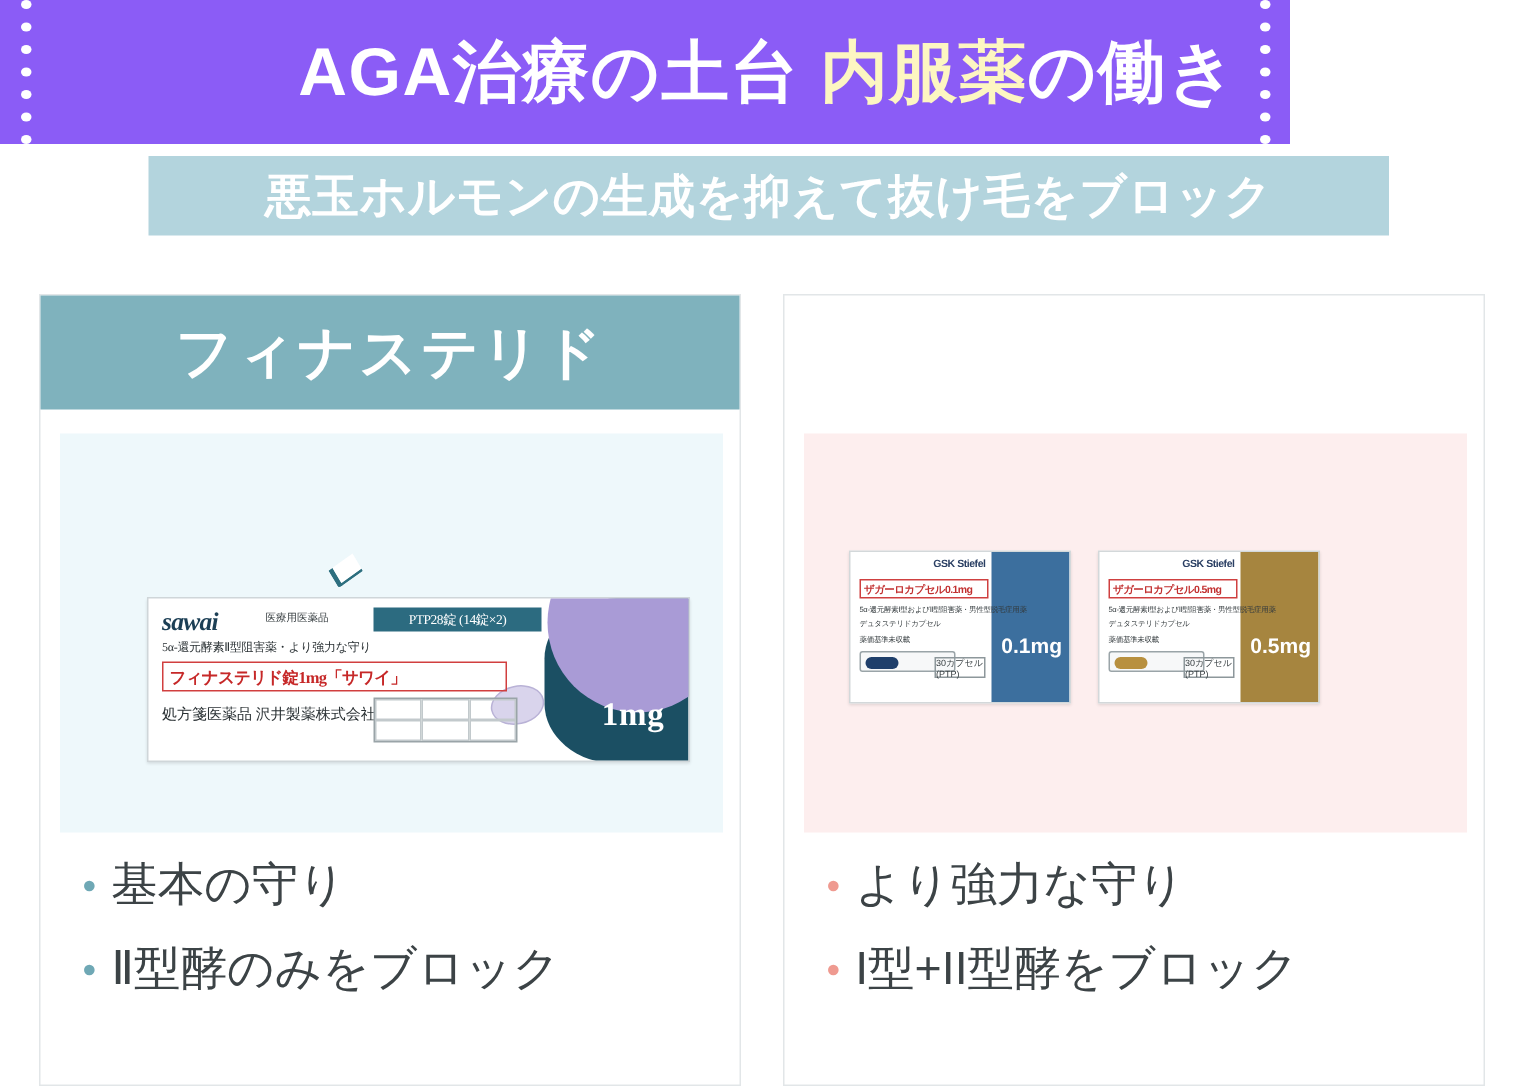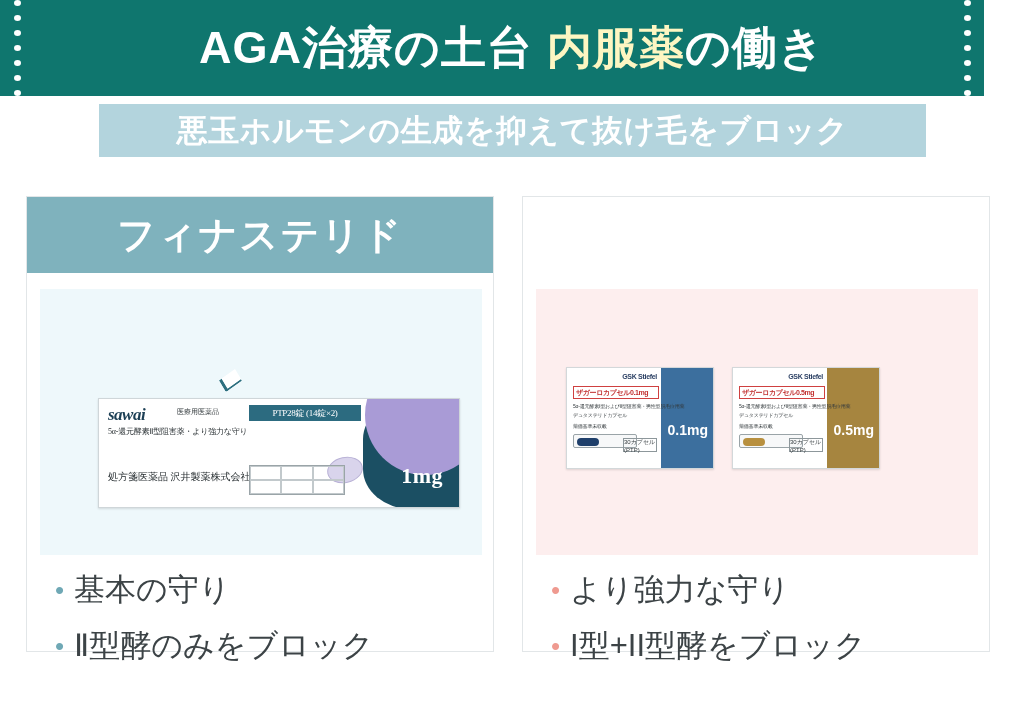--- a/index.html
+++ b/index.html
@@ -13,22 +13,22 @@
   #page {
     position: relative;
     width: 1024px; height: 724px;
     background: #ffffff;
   }
 
   
   .header-band {
     position: absolute;
     left: 0; top: 0;
-    width: 984px; height: 96px;
-    background: #0f766e;
+    width: 860px; height: 96px;
+    background: #8b5cf6;
   }
   .dot-col {
     position: absolute;
     top: 0; height: 96px; width: 26px;
     display: flex; flex-direction: column;
     align-items: center; justify-content: center;
     gap: 9px;
   }
   .dot-col.left { left: 4px; }
   .dot-col.right { right: 4px; }
@@ -78,21 +78,21 @@
     color: #ffffff;
     letter-spacing: 0.5px;
     white-space: nowrap;
   }
 
   
   .card {
     position: absolute;
     top: 196px;
     width: 468px;
-    height: 456px;
+    height: 528px;
     background: #ffffff;
     border: 1px solid #e2e6e8;
     padding-left: 20px;
   }
   .card.left { left: 26px; }
   .card.right { left: 522px; }
 
   .card-head {
     position: absolute;
     left: 0; top: 0;
@@ -413,20 +413,23 @@
       <div class="badge-tail"></div>
 
       <div class="fina-box">
         <div class="fina-teal-panel"></div>
         <div class="fina-purple-circle"></div>
         <div class="fina-pill"></div>
         <div class="fina-brand">sawai</div>
         <div class="fina-smalltop">医療用医薬品</div>
         <div class="fina-ptp">PTP28錠 (14錠×2)</div>
         <div class="fina-line2">5α-還元酵素Ⅱ型阻害薬・より強力な守り</div>
+        <div class="fina-redbar">
+          <span>フィナステリド錠1mg「サワイ」</span>
+        </div>
         <div class="fina-leftnote">処方箋医薬品
 沢井製薬株式会社</div>
         <div class="fina-table">
           <div></div>
           <div></div>
           <div></div>
           <div></div>
           <div></div>
           <div></div>
         </div>

